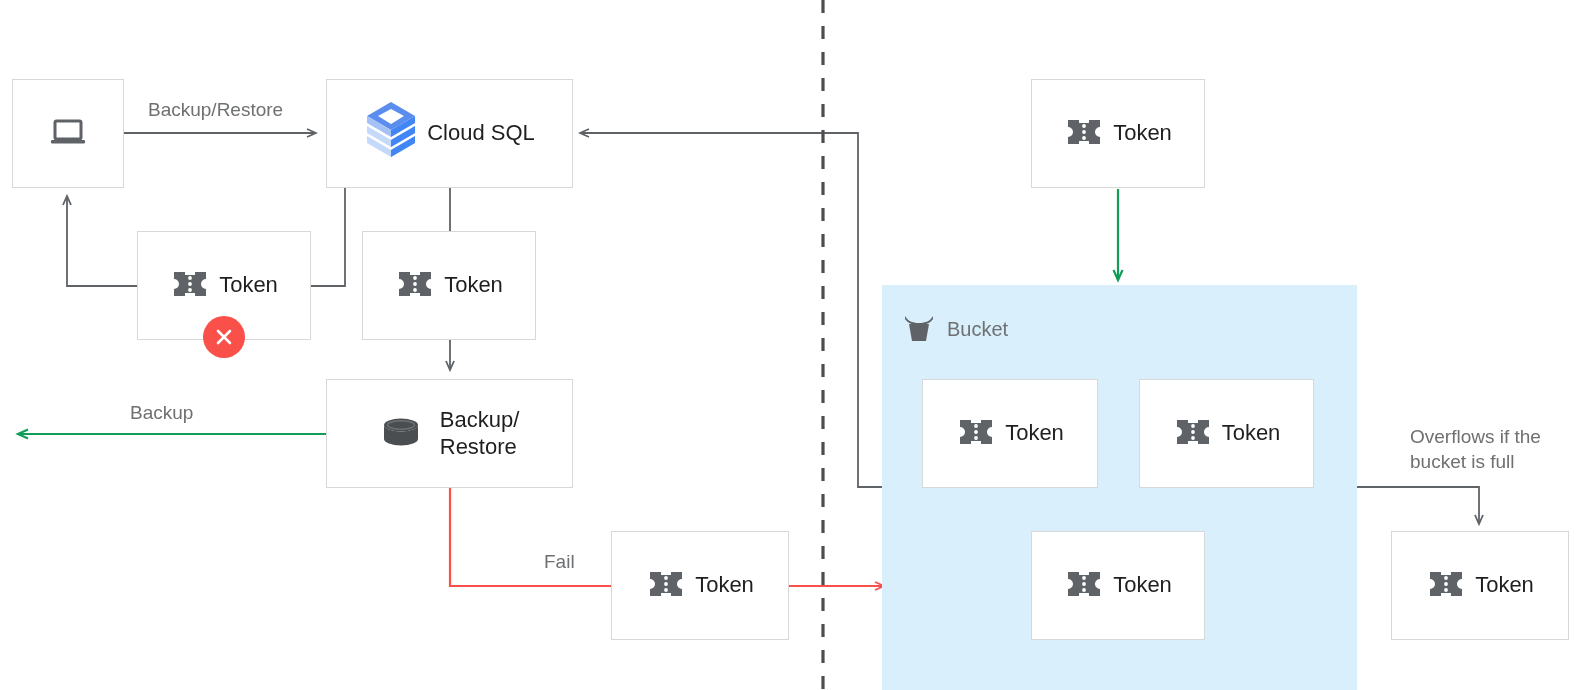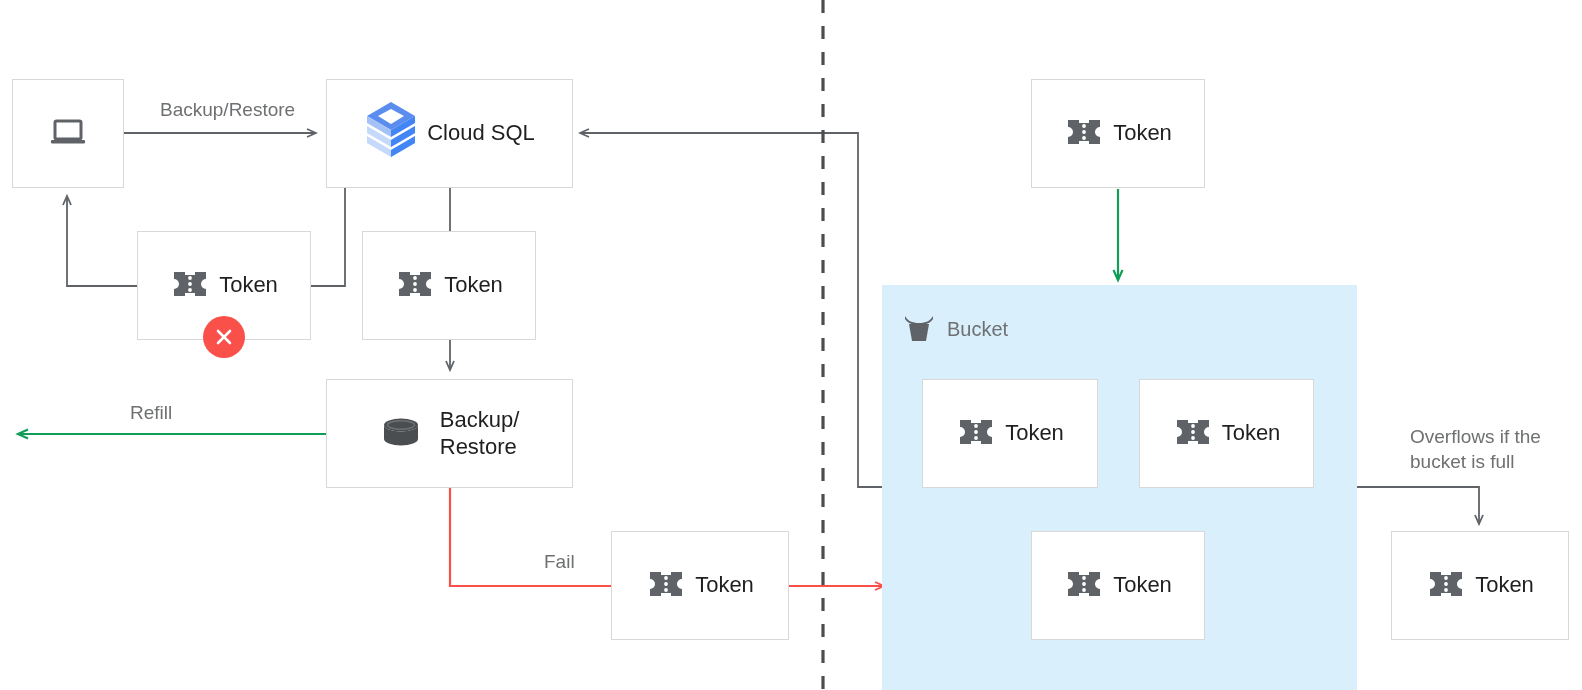--- a/index.html
+++ b/index.html
@@ -268,22 +268,22 @@
       <svg width="40" height="32" viewBox="0 0 40 32">
         <path d="M4,4 L15,4 L15,7 L25,7 L25,4 L36,4 L36,11 A5,5 0 0 0 36,21 L36,28 L25,28 L25,25 L15,25 L15,28 L4,28 L4,21 A5,5 0 0 0 4,11 Z" fill="#5f6368"></path>
         <circle cx="20" cy="10" r="1.9" fill="#ffffff"></circle>
         <circle cx="20" cy="16" r="1.9" fill="#ffffff"></circle>
         <circle cx="20" cy="22" r="1.9" fill="#ffffff"></circle>
       </svg>
     </span>
     <span class="label">Token</span>
   </div>
 
-  <div class="edge-label" style="left:160px; top:98px;text-align:right;">Backup/Restore</div>
-
-  <div class="edge-label" style="left:130px; top:401px;">Refill</div>
+  <div class="edge-label" style="left:148px; top:98px;text-align:right;">Backup/Restore</div>
+
+  <div class="edge-label" style="left:130px; top:401px;">Backup</div>
 
   <div class="edge-label" style="left:544px; top:550px;">Fail</div>
 
   <div class="edge-label" style="left:1410px; top:425px;">Overflows if the
 bucket is full</div>
 
 </div>
 
 </body></html>

